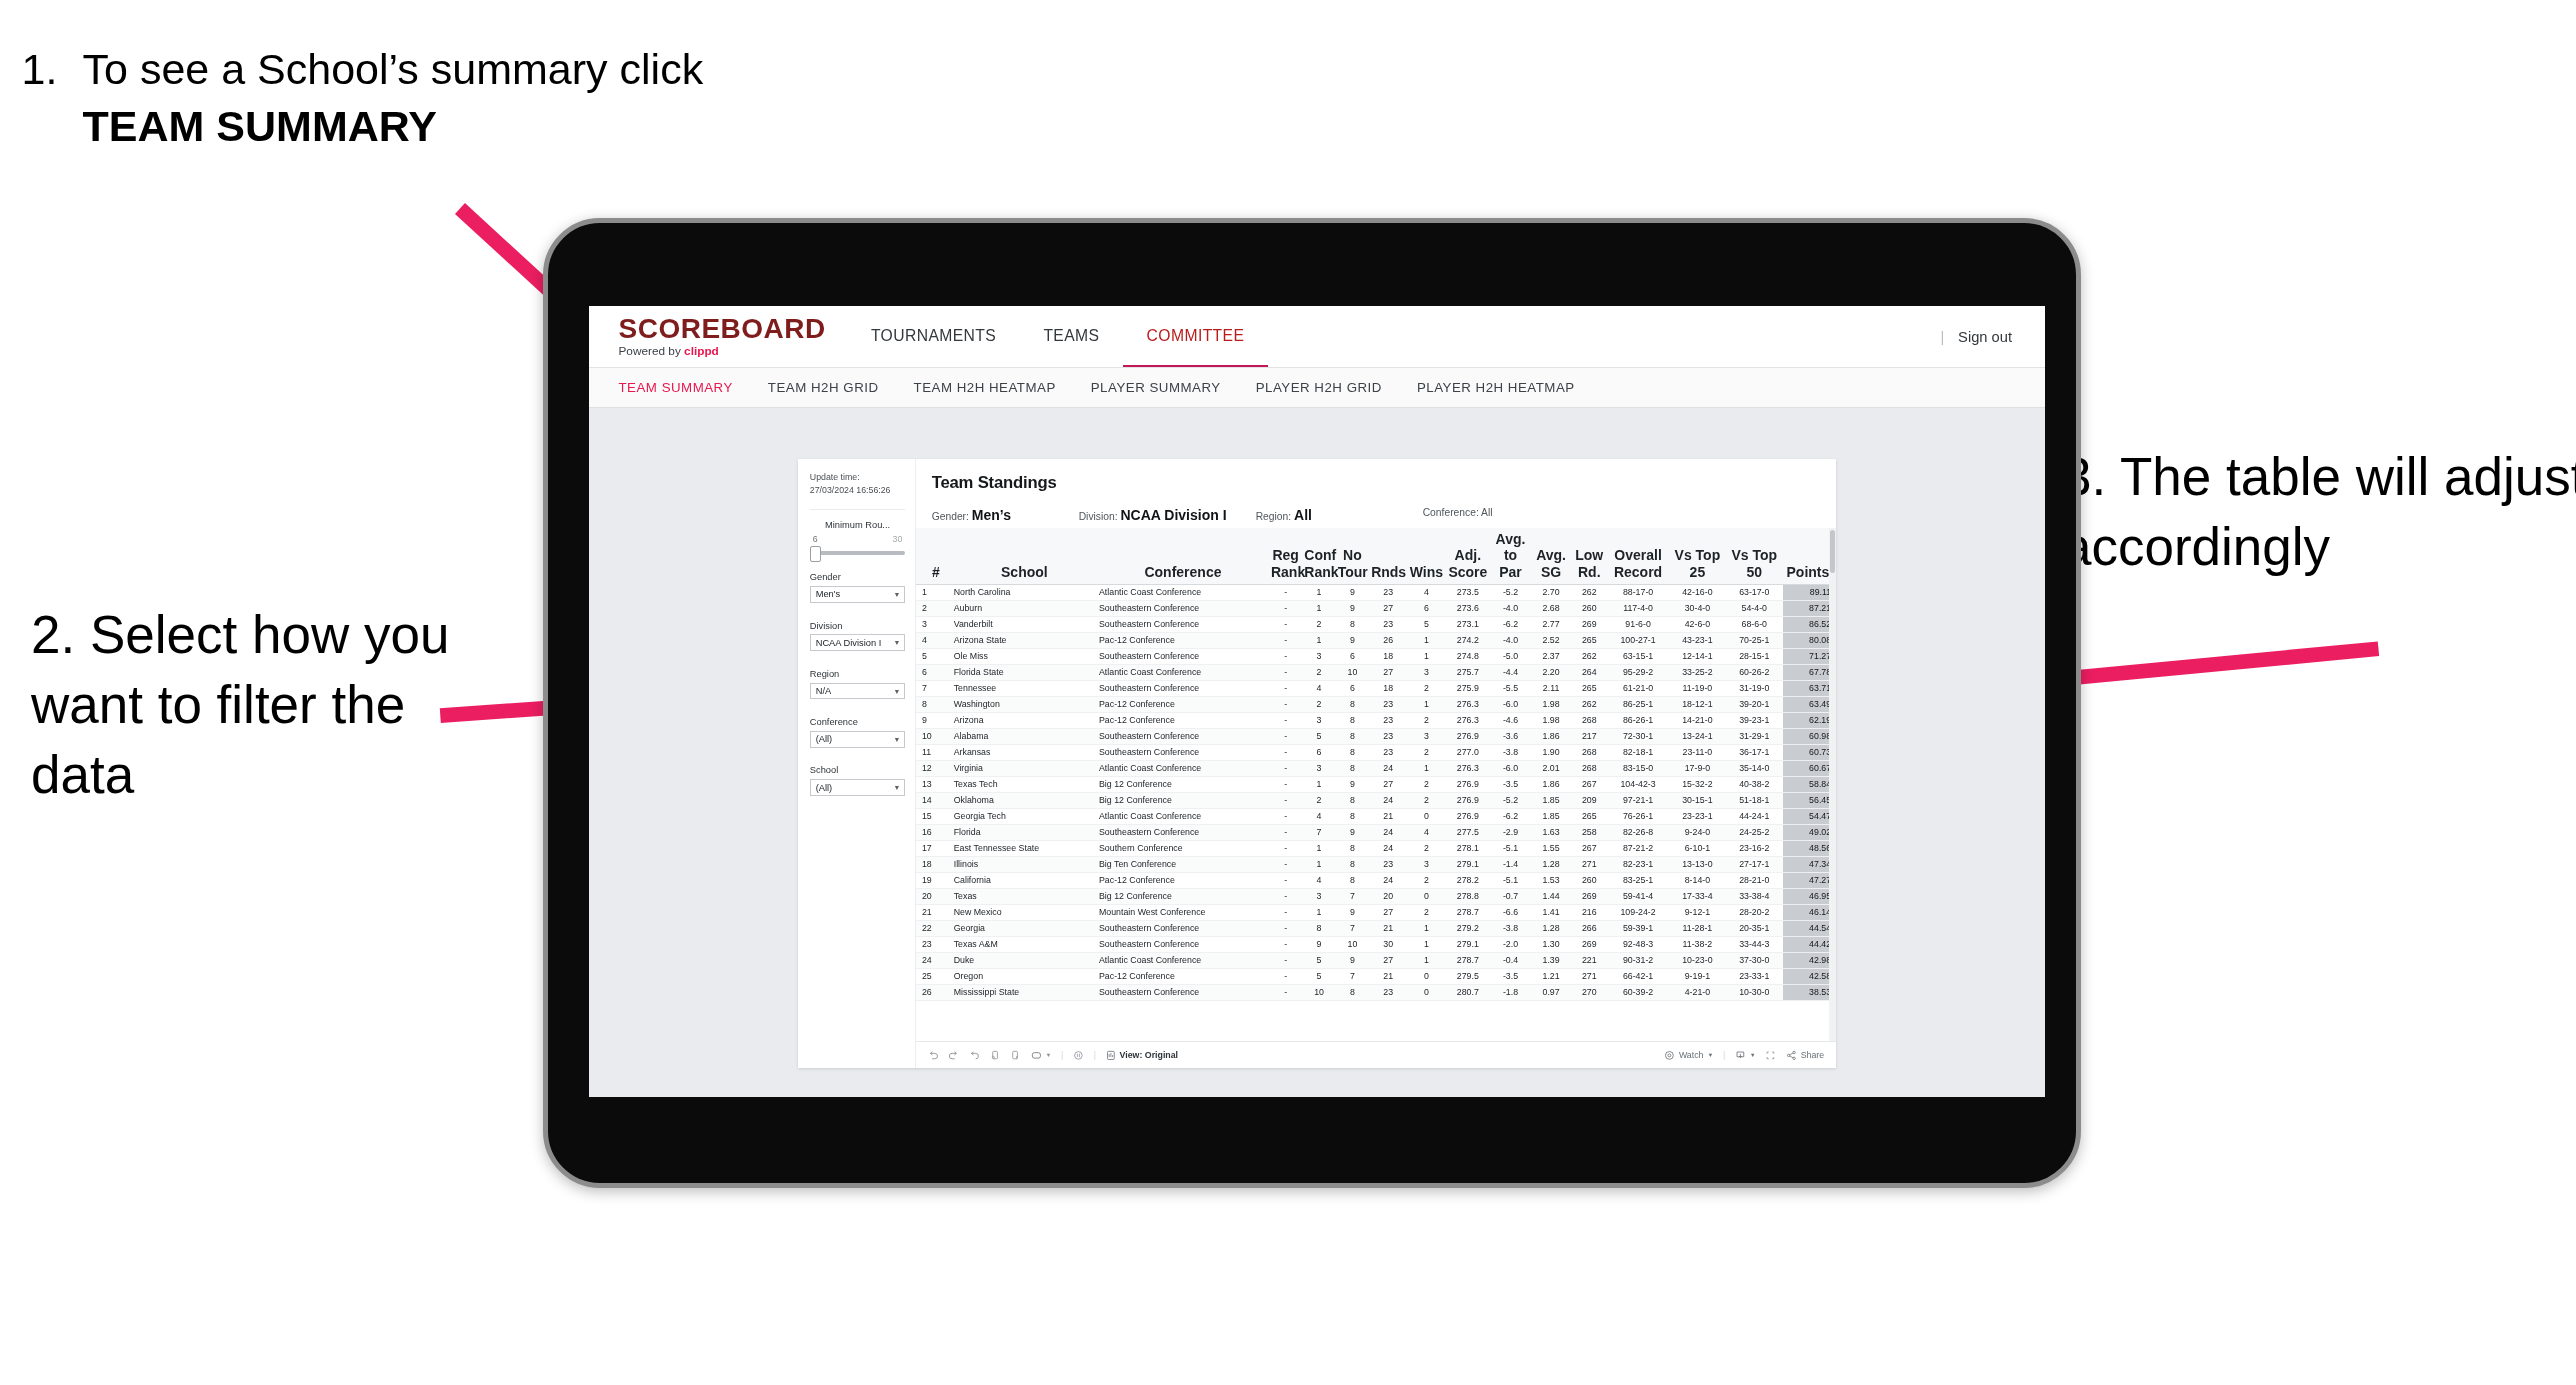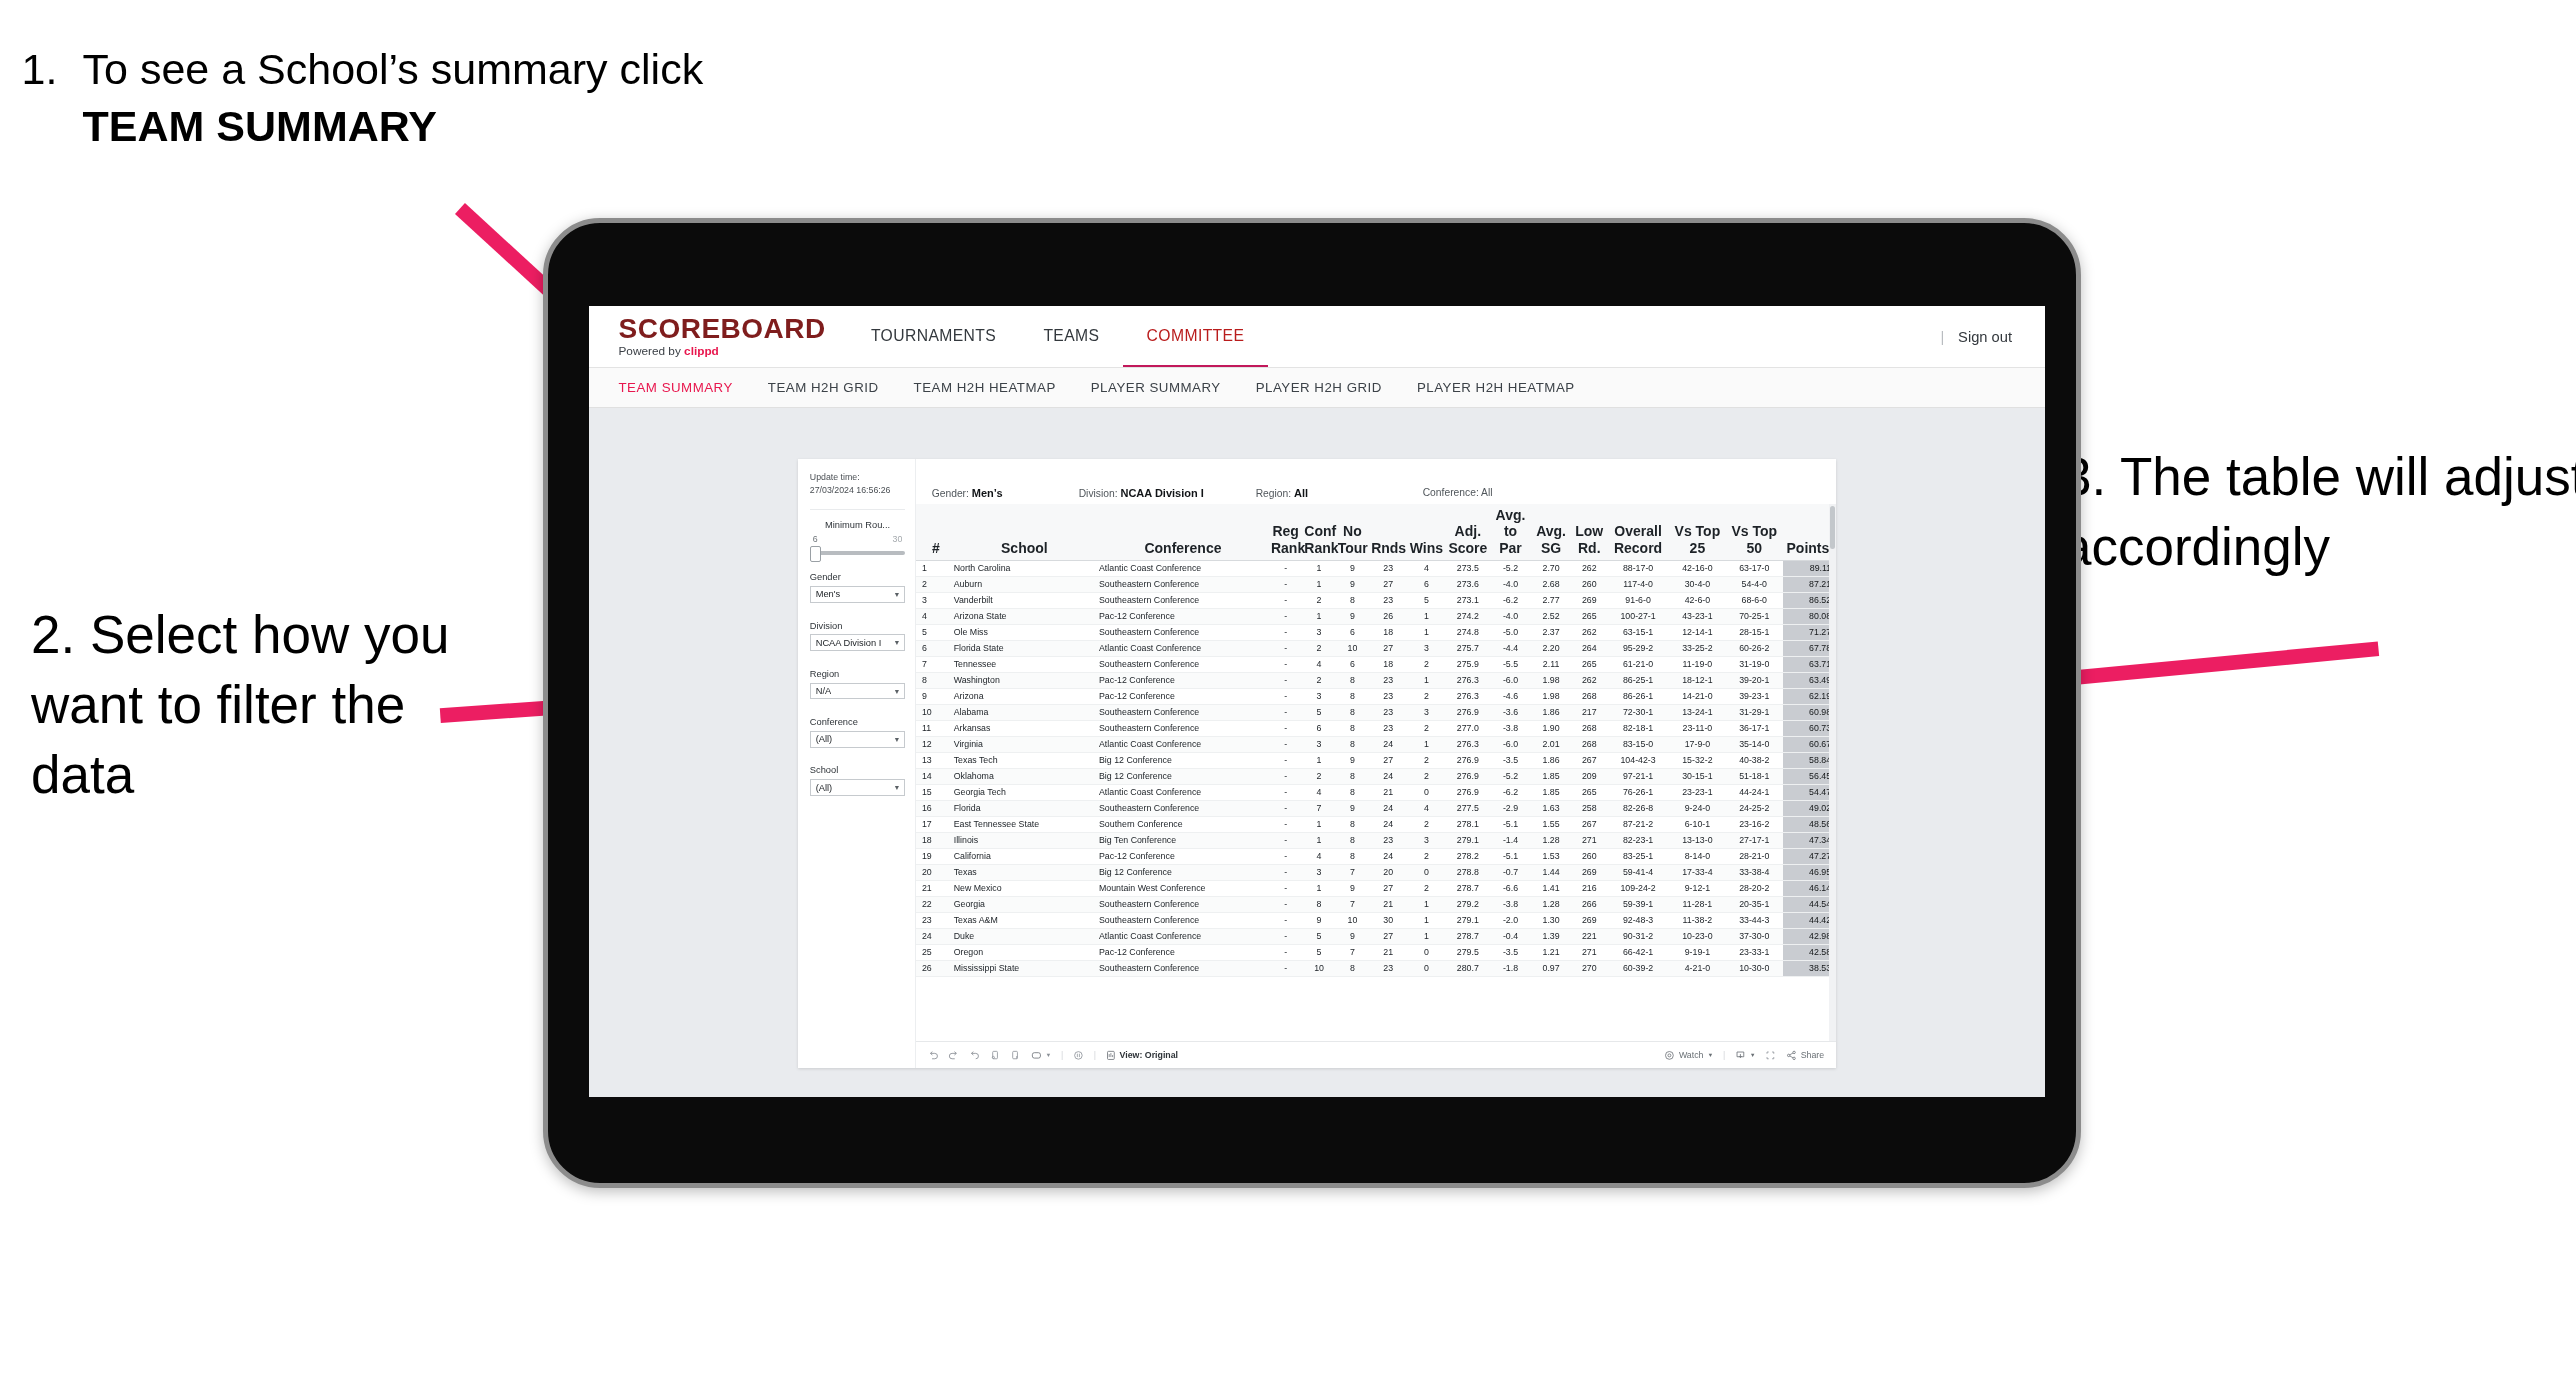--- a/index.html
+++ b/index.html
@@ -211,21 +211,21 @@
     font-size: 16.7px; font-weight: bold; color: #16191c;
     letter-spacing: -0.2px;
   }
   .viz-filters {
     display: flex; margin-top: 13.8px; font-size: 10.3px; color: #50565b;
   }
   .viz-filters .f { margin-right: 0; }
   .viz-filters .f.w1 { width: 147px; }
   .viz-filters .f.w2 { width: 177px; }
   .viz-filters .f.w3 { width: 167px; }
-  .viz-filters .f b { color: #111417; font-size: 11px; font-weight: bold; }
+  .viz-filters .f b { color: #111417; font-size: 14px; font-weight: bold; }
 
   
   .tbl-wrap { flex: 1; min-height: 0; overflow: hidden; position: relative; }
   table.standings {
     width: 100%;
     border-collapse: collapse;
     font-size: 8.8px;
     color: #21262b;
     table-layout: fixed;
   }
@@ -397,20 +397,21 @@
                 <div class="filter-title">School</div>
                 <div class="sel">
                   <span class="val">(All)</span>
                   <span class="caret">▼</span>
                 </div>
               </div>
             </div>
 
             <div class="main">
               <div class="viz-head">
+                <div class="viz-title">Team Standings</div>
                 <div class="viz-filters">
                   <div class="f w1"><span>Gender:</span> <b>Men’s</b></div>
                   <div class="f w2"><span>Division:</span> <b>NCAA Division I</b></div>
                   <div class="f w3"><span>Region:</span> <b>All</b></div>
                   <div class="f"><span>Conference:</span> <span>All</span></div>
                 </div>
               </div>
 
               <div class="tbl-wrap">
                 <table class="standings">

